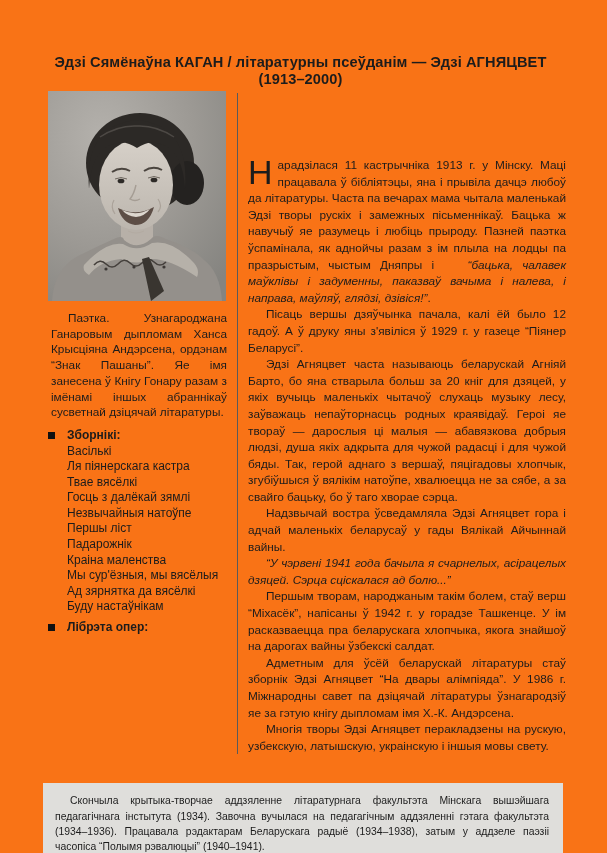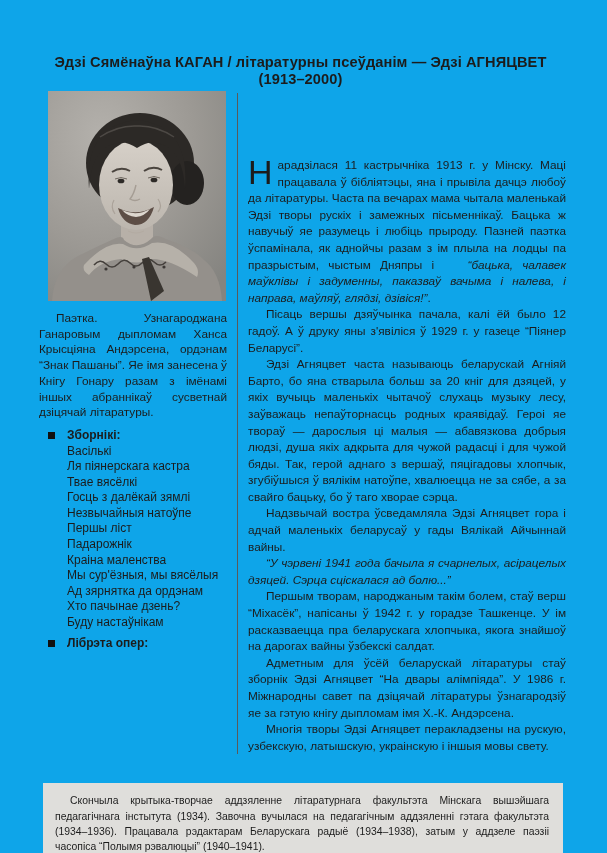--- a/index.html
+++ b/index.html
@@ -1,37 +1,37 @@
 <!DOCTYPE html>
 <html lang="be"><head>
 <meta charset="utf-8">
 <style>
   html,body{margin:0;padding:0;background:#ffffff;}
   .page{
     position:relative;
     width:607px;height:853px;
-    background:#0ea5e9;
+    background:#f97316;
     font-family:"Liberation Sans",sans-serif;
     color:#1c1c1c;
     overflow:hidden;
     box-sizing:border-box;
     padding:54px 0 0 35px;
   }
   
   .header{width:531px;text-align:center;font-weight:bold;font-size:14.6px;line-height:16.5px;letter-spacing:.1px;}
   
   .columns{display:flex;margin-top:4px;align-items:stretch;}
   .left-col{width:192px;flex:0 0 192px;}
   .divider{flex:0 0 1px;background:#5a5a5a;margin:2px 10px 0 10px;}
   .right-col{width:318px;flex:0 0 318px;padding-top:66px;box-sizing:border-box;}
   
   .photo{width:178px;height:210px;margin-left:13px;display:block;}
   
   .caption{
-    margin:10px 0 0 4px;
+    margin:10px 0 0 16px;
     font-size:11.8px;line-height:15.7px;
     text-align:justify;text-indent:17px;
   }
   
   .works{margin-top:7px;font-size:12px;line-height:15.6px;}
   .section{margin-top:5px;}
   .section-head{display:flex;align-items:baseline;font-weight:bold;}
   .bullet{flex:0 0 7px;width:7px;height:7px;background:#111;margin:4px 12px 0 13px;align-self:flex-start;}
   .items{padding-left:32px;}
   
@@ -132,22 +132,21 @@
           <div class="items">
               <div class="work-item">Васількі</div>
               <div class="work-item">Ля піянерскага кастра</div>
               <div class="work-item">Твае вясёлкі</div>
               <div class="work-item">Госць з далёкай зямлі</div>
               <div class="work-item">Незвычайныя натоўпе</div>
               <div class="work-item">Першы ліст</div>
               <div class="work-item">Падарожнік</div>
               <div class="work-item">Краіна маленства</div>
               <div class="work-item">Мы сур'ёзныя, мы вясёлыя</div>
-              <div class="work-item">Ад зярнятка да ордэнам</div>
-              <div class="work-item">Хто пачынае дзень?</div>
+              <div class="work-item">Ад зярнятка да вясёлкі</div>
               <div class="work-item">Буду настаўнікам</div>
             </div>
         </div>
         <div class="section">
           <div class="section-head">
             <span class="bullet"></span>
             <span>Лібрэта опер:</span>
           </div>
         </div>
       </div>

